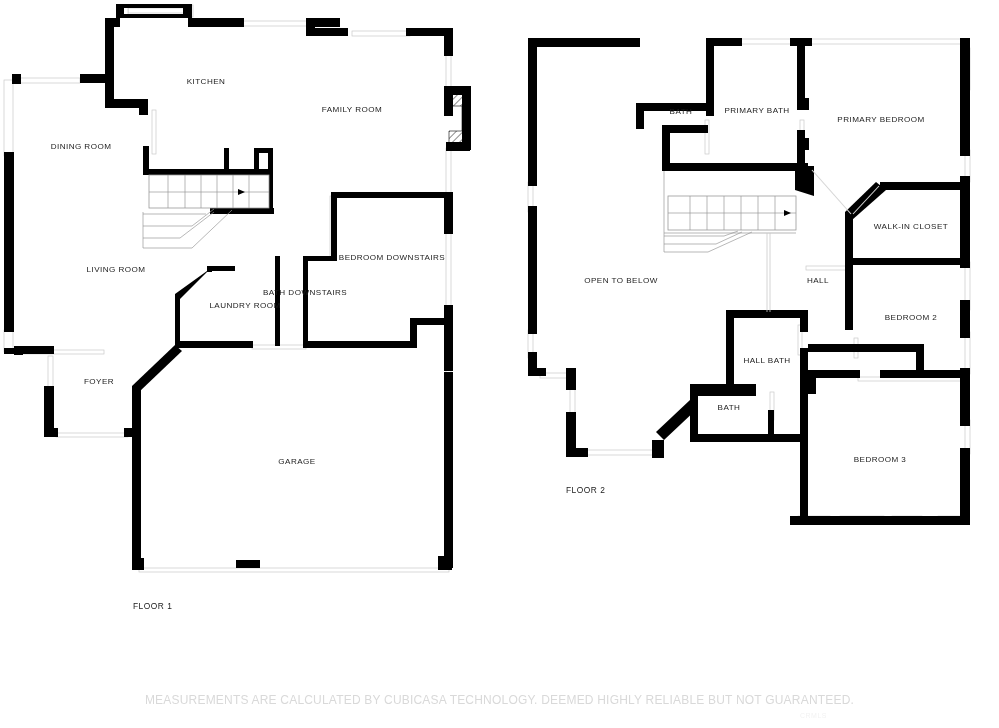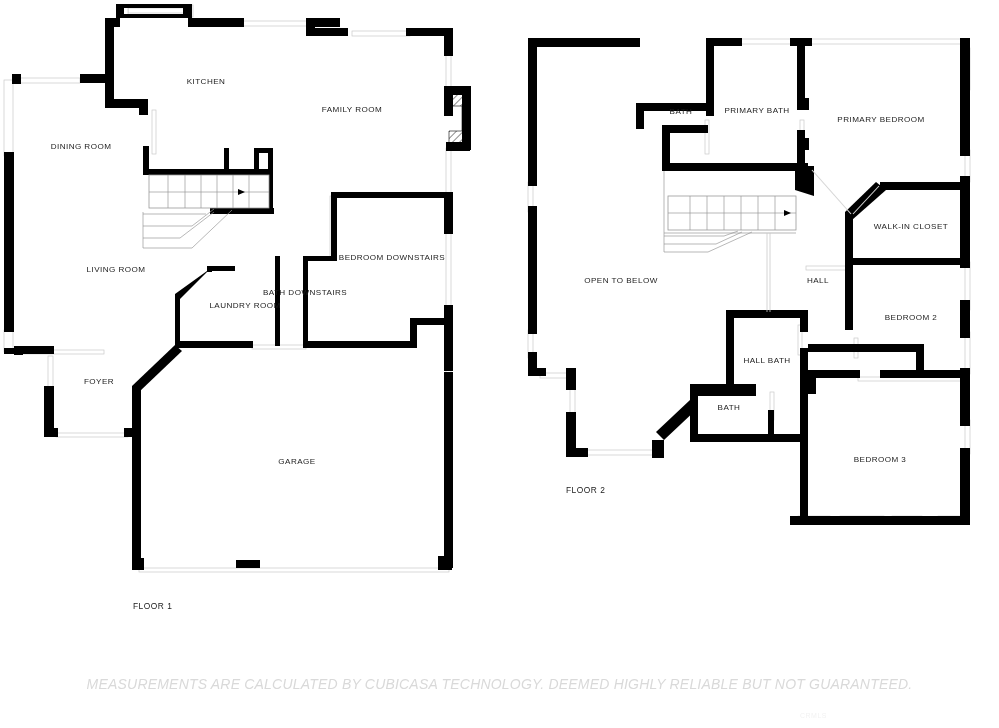--- a/index.html
+++ b/index.html
@@ -40,29 +40,28 @@
     font-family: "Liberation Sans", sans-serif;
     font-size: 8.4px;
     letter-spacing: 0.5px;
     fill: #1b1b1b;
     text-anchor: start;
     dominant-baseline: middle;
   }
   .footer-note {
     position: absolute;
     left: 0;
-    top: 676px;
+    top: 693px;
     width: 999px;
     text-align: center;
     font-family: "Liberation Sans", sans-serif;
-    font-size: 14px;
+    font-size: 12px;
     letter-spacing: 0.2px;
     color: #d9d9d9;
     white-space: nowrap;
-    font-style: italic;
   }
   .watermark {
     position: absolute;
     right: 4px;
     top: 712px;
     font-family: "Liberation Sans", sans-serif;
     font-size: 7px;
     letter-spacing: 0.5px;
     color: #f2f2f2;
   }

